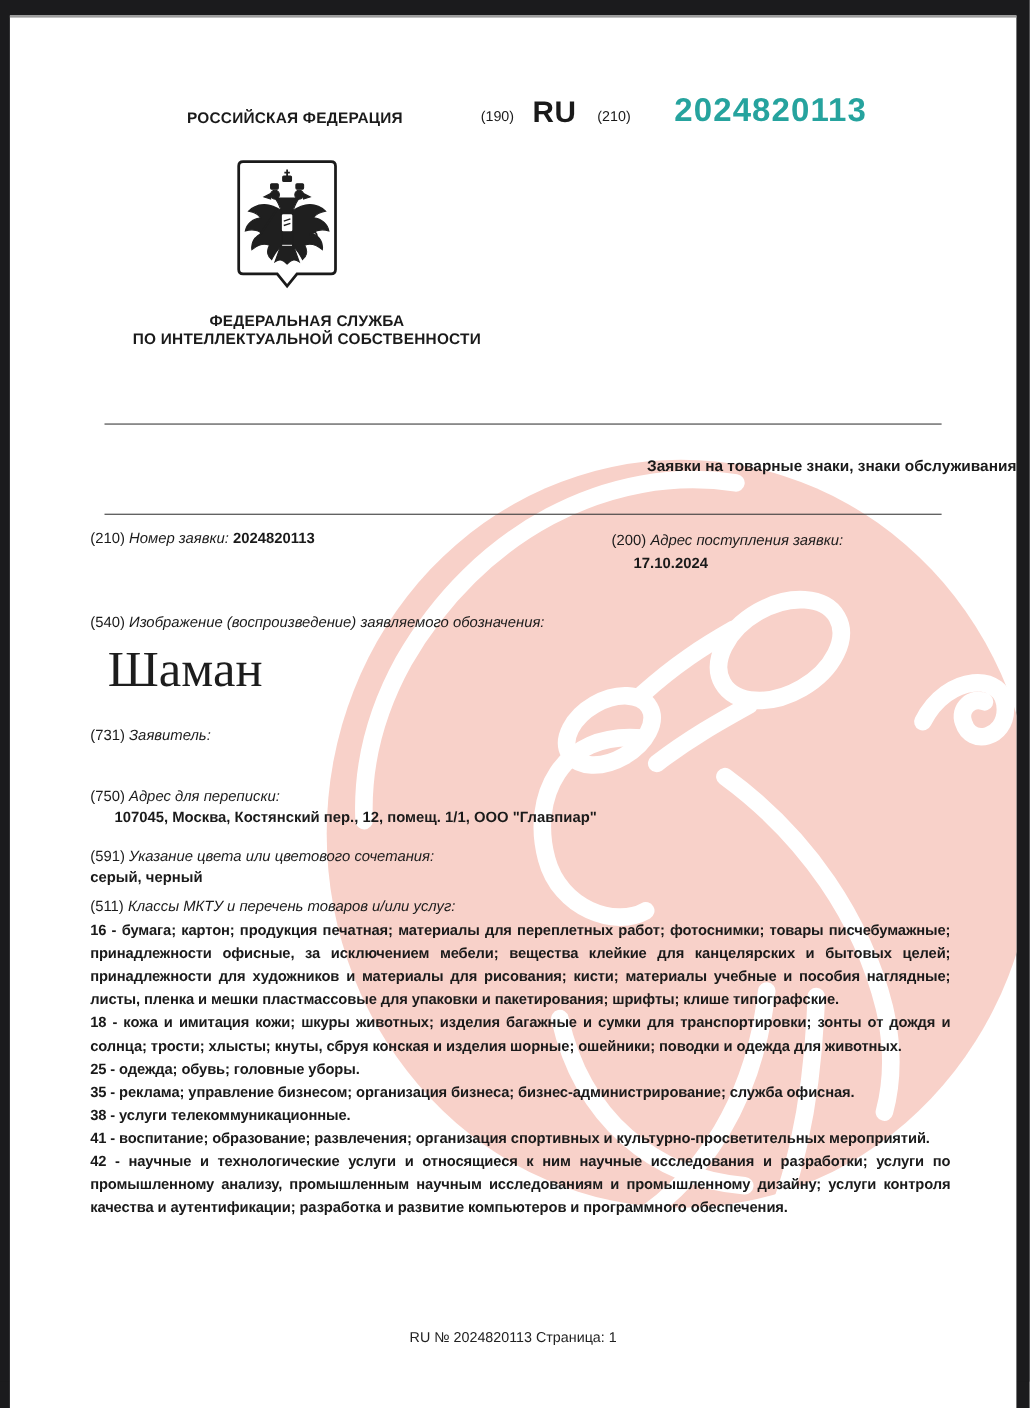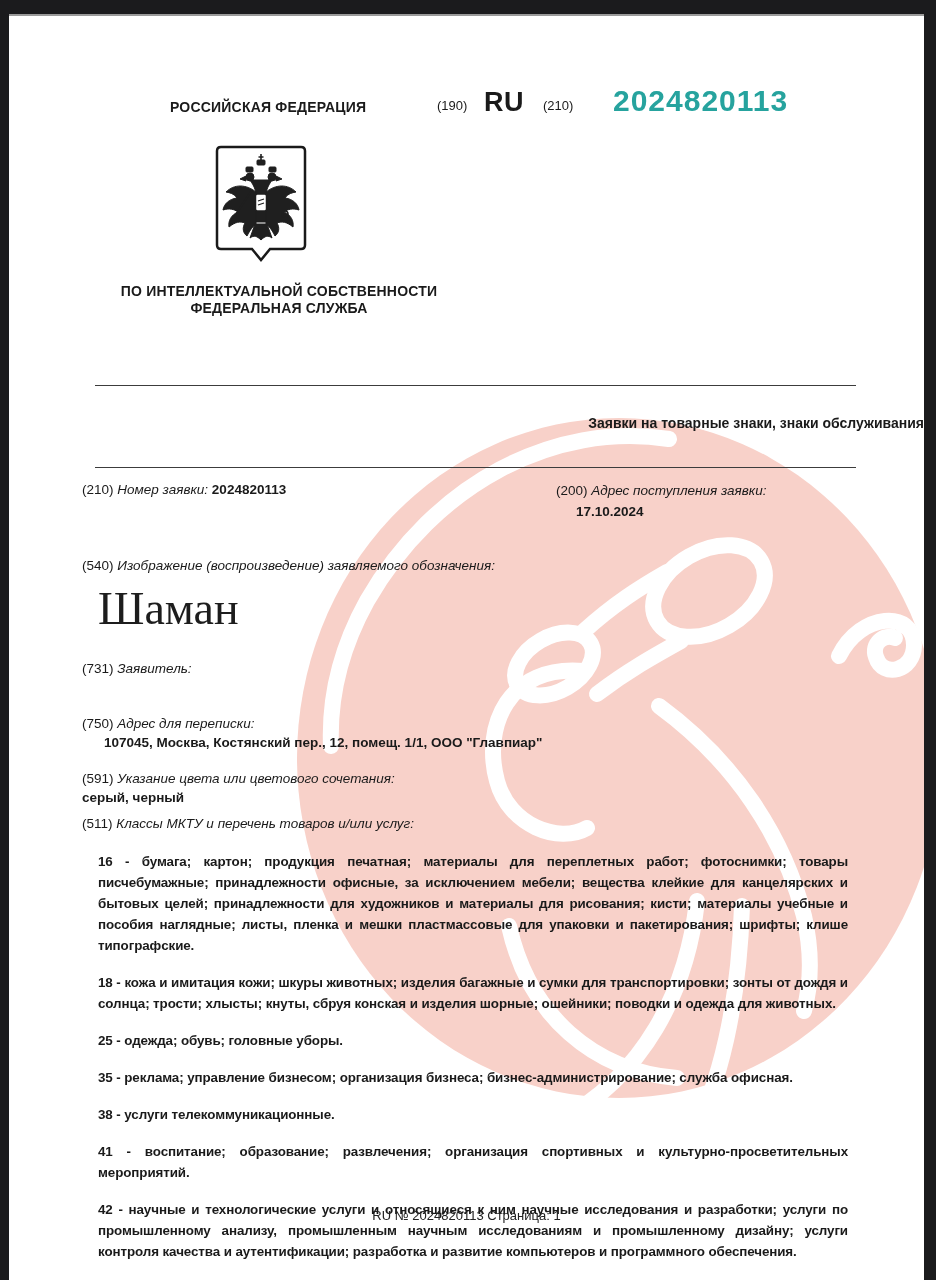--- a/index.html
+++ b/index.html
@@ -30,21 +30,21 @@
   .f540{left:73px;top:542px;}
   .mark{left:89px;top:566px;font-family:"Liberation Serif",serif;font-size:46px;color:#1d1d1d;}
   .lab731{left:73px;top:645px;}
   .val731{left:73px;top:664px;font-size:13px;font-weight:bold;letter-spacing:-0.2px;white-space:nowrap;}
   .lab750{left:73px;top:700px;}
   .val750{left:73px;top:719px;font-size:13.5px;font-weight:bold;margin-left:22px;}
   .lab591{left:73px;top:755px;}
   .val591{left:73px;top:774px;font-size:13.5px;font-weight:bold;}
   .lab511{left:73px;top:800px;}
   .classes{left:73px;top:819px;width:782px;font-size:13.4px;font-weight:bold;line-height:21px;letter-spacing:-0.1px;}
-  .classes p{margin:16px;text-align:justify;}
+  .classes p{margin:0;text-align:justify;}
   .footer{left:0;top:1165px;width:915px;text-align:center;font-size:13px;color:#222;margin-top:27px;}
 </style>
 </head>
 <body>
 
 <div class="screen">
   <div class="page">
 
     <div class="layer-wm">
       <svg width="915" height="1266" viewBox="0 0 915 1266">
@@ -106,22 +106,22 @@
             <path d="M43 82 L55 82 L60 96 C56 93 53 94 49 98 C45 94 42 93 38 96 Z"></path>
             <rect x="43.5" y="52" width="11" height="17" rx="2" fill="#ffffff" stroke-width="1.5"></rect>
             <path d="M46 59 L52 57 M46 63 L52 61" stroke-width="1.2" fill="none"></path>
             <path d="M40 48 L24 72" stroke-width="1.6" fill="none"></path>
             <circle cx="73" cy="72" r="3" fill="none" stroke-width="1.6"></circle>
           </g>
         </svg>
       </div>
 
       <div class="abs agency">
+        <div>ФЕДЕРАЛЬНАЯ СЛУЖБА</div>
         <div>ПО ИНТЕЛЛЕКТУАЛЬНОЙ СОБСТВЕННОСТИ</div>
-        <div>ФЕДЕРАЛЬНАЯ СЛУЖБА</div>
       </div>
 
 
       <div class="rule rule1"></div>
       <div class="abs sectitle">Заявки на товарные знаки, знаки обслуживания</div>
       <div class="rule rule2"></div>
 
       <div class="abs f-label f210">
         <span>(210)</span>
         <span class="i">Номер заявки:</span>

